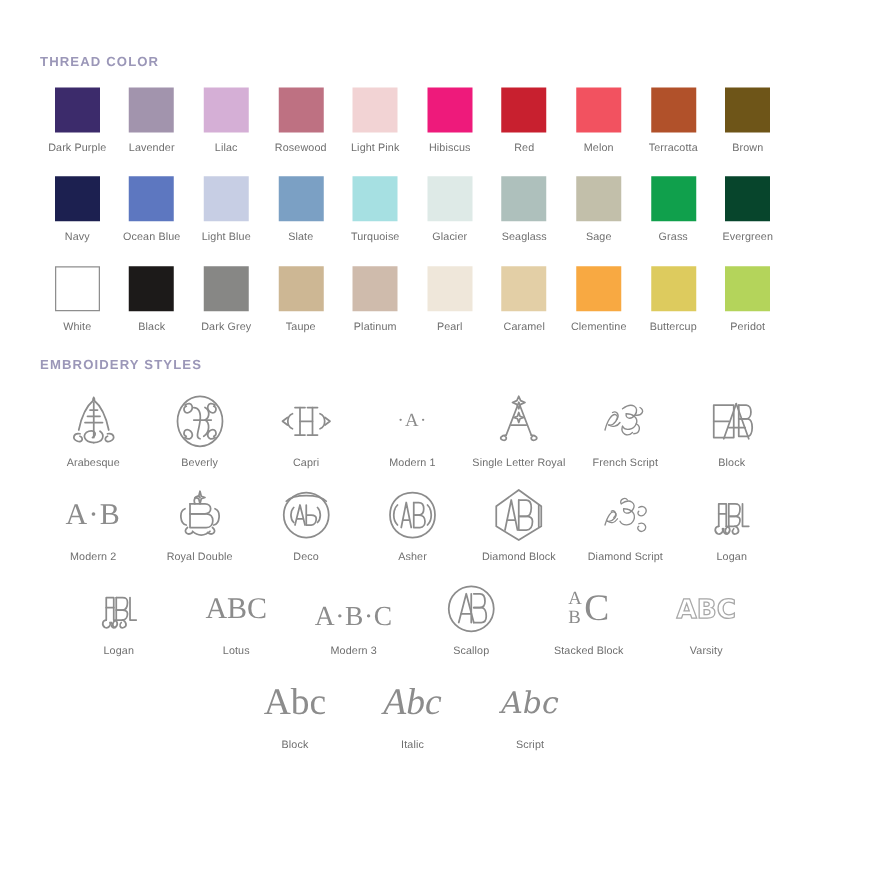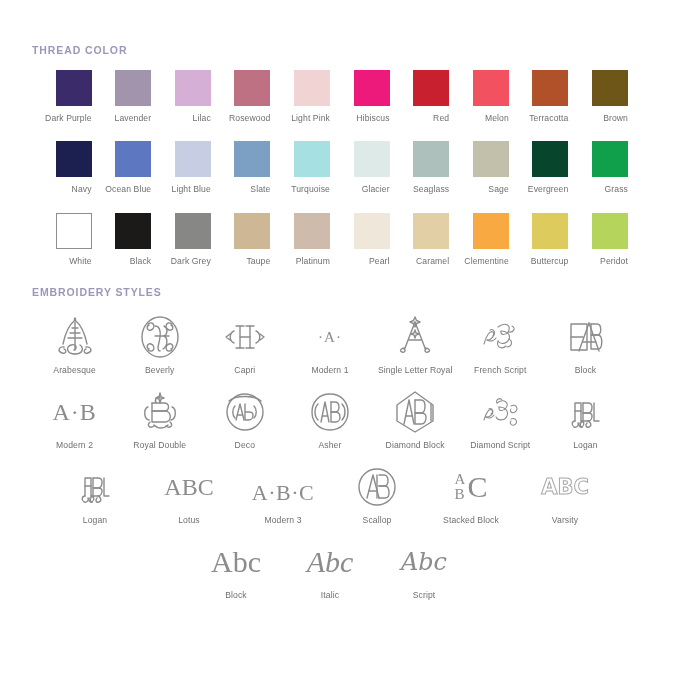--- a/index.html
+++ b/index.html
@@ -38,21 +38,21 @@
   
   .color-grid {
     margin-top: 14px;
     display: grid;
     grid-template-columns: repeat(10, 1fr);
     row-gap: 18px;
   }
   .color-cell {
     display: flex;
     flex-direction: column;
-    align-items: flex-end;
+    align-items: center;
   }
   .swatch {
     width: 36px;
     height: 36px;
     box-sizing: border-box;
   }
   .swatch.outlined {
     border: 1px solid #8e8e8e;
   }
   .swatch-label {
@@ -195,26 +195,26 @@
       </div>
       <div class="color-cell">
         <div class="swatch" style="background: rgb(174, 192, 188);"></div>
         <div class="swatch-label">Seaglass</div>
       </div>
       <div class="color-cell">
         <div class="swatch" style="background: rgb(194, 191, 170);"></div>
         <div class="swatch-label">Sage</div>
       </div>
       <div class="color-cell">
+        <div class="swatch" style="background: rgb(16, 160, 76);"></div>
+        <div class="swatch-label">Grass</div>
+      </div>
+      <div class="color-cell">
         <div class="swatch" style="background: rgb(7, 69, 44);"></div>
         <div class="swatch-label">Evergreen</div>
-      </div>
-      <div class="color-cell">
-        <div class="swatch" style="background: rgb(16, 160, 76);"></div>
-        <div class="swatch-label">Grass</div>
       </div>
       <div class="color-cell">
         <div class="swatch outlined" style="background: rgb(255, 255, 255);"></div>
         <div class="swatch-label">White</div>
       </div>
       <div class="color-cell">
         <div class="swatch" style="background: rgb(28, 26, 25);"></div>
         <div class="swatch-label">Black</div>
       </div>
       <div class="color-cell">

